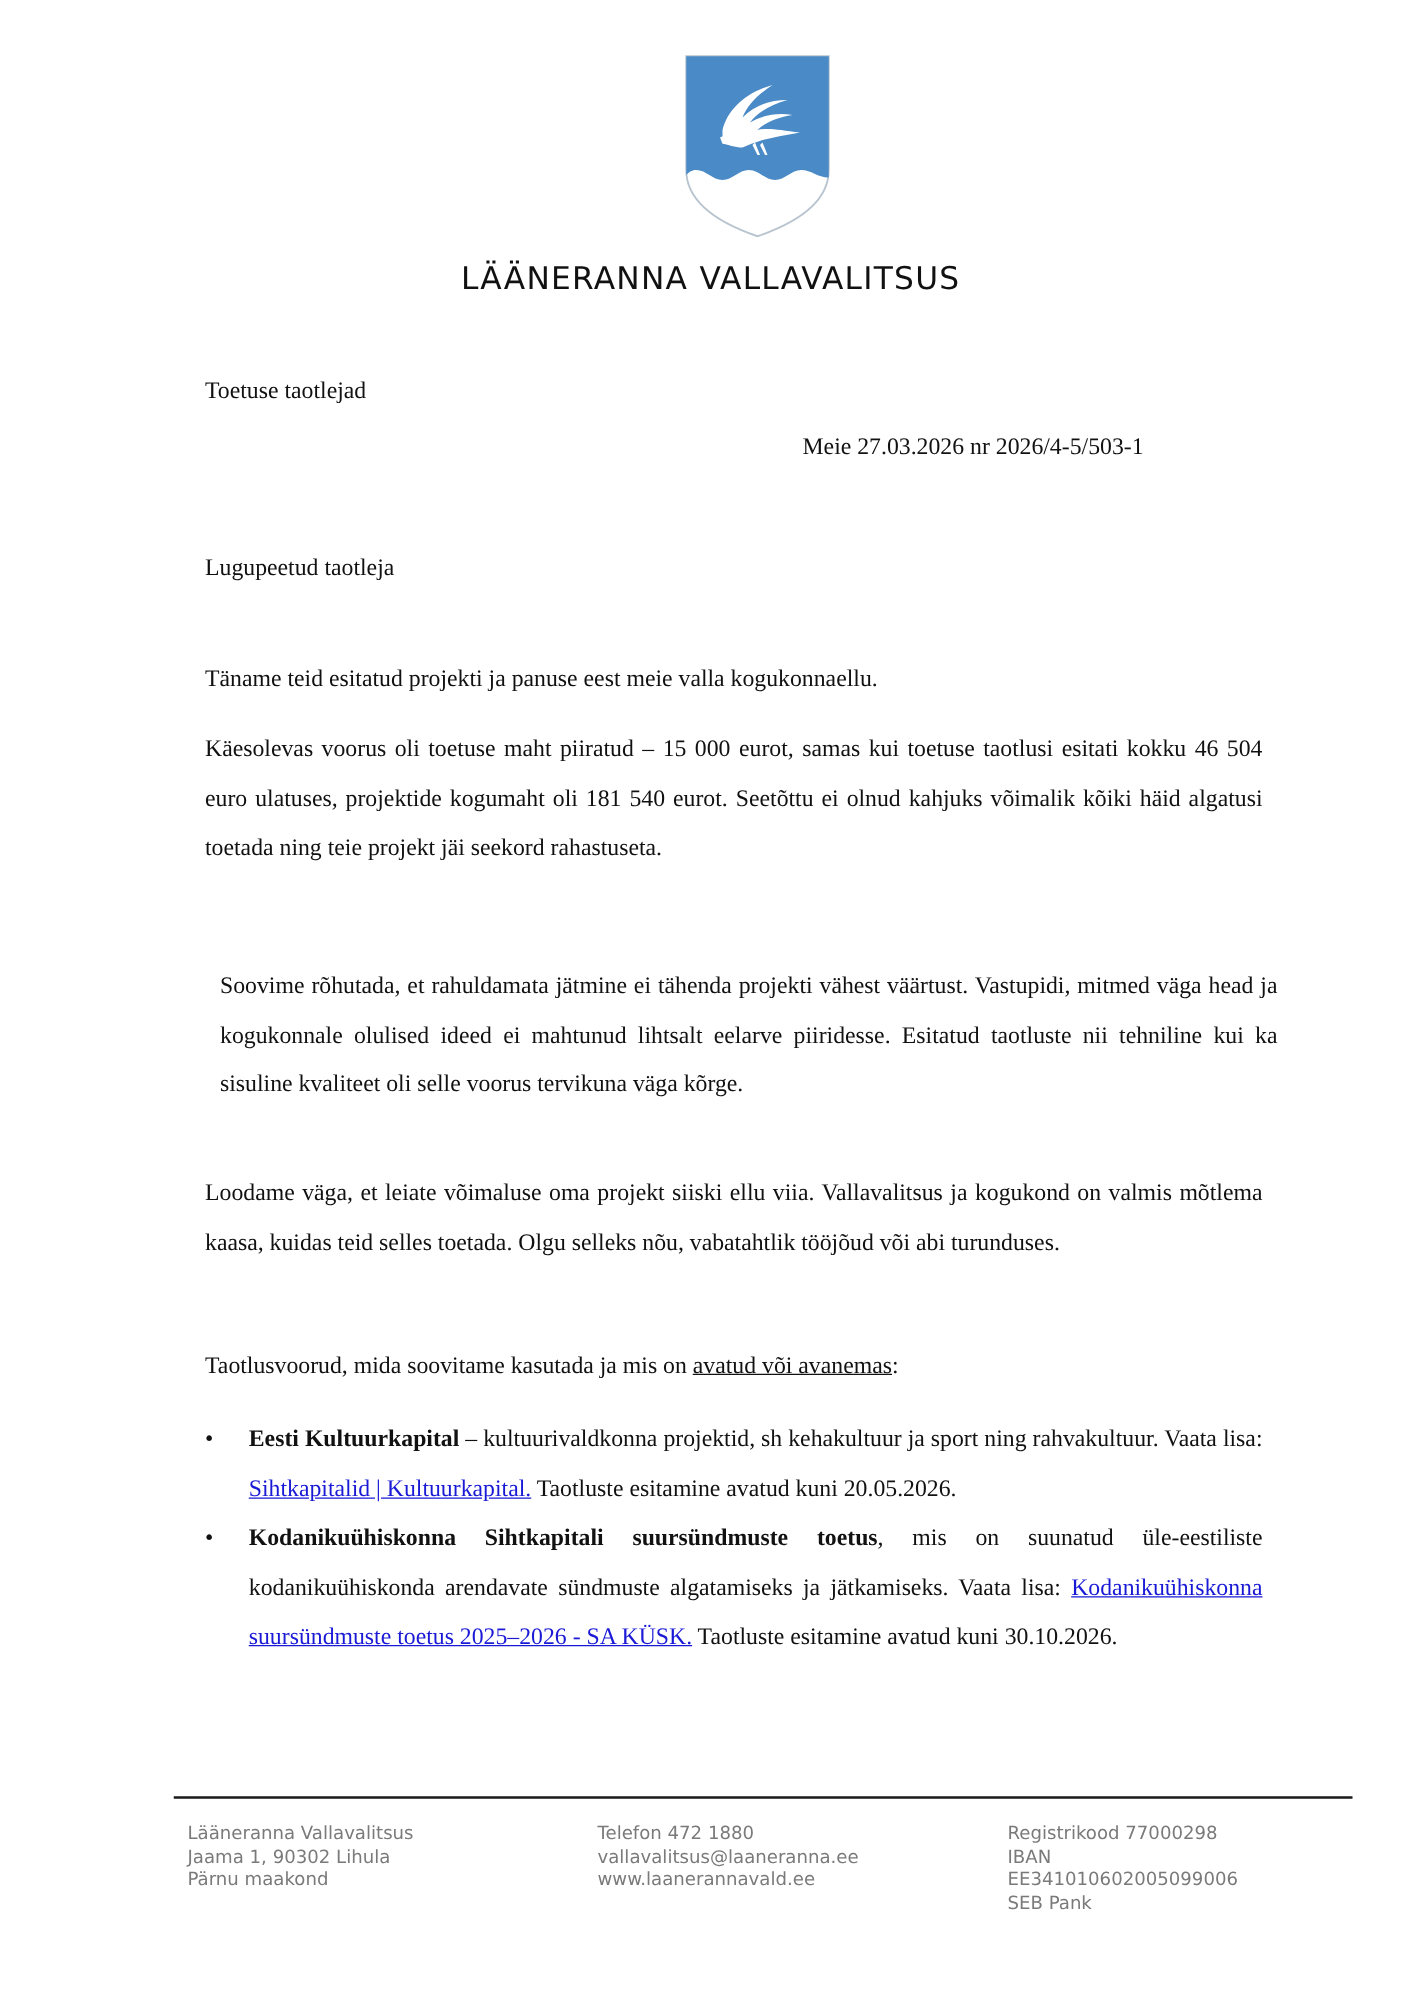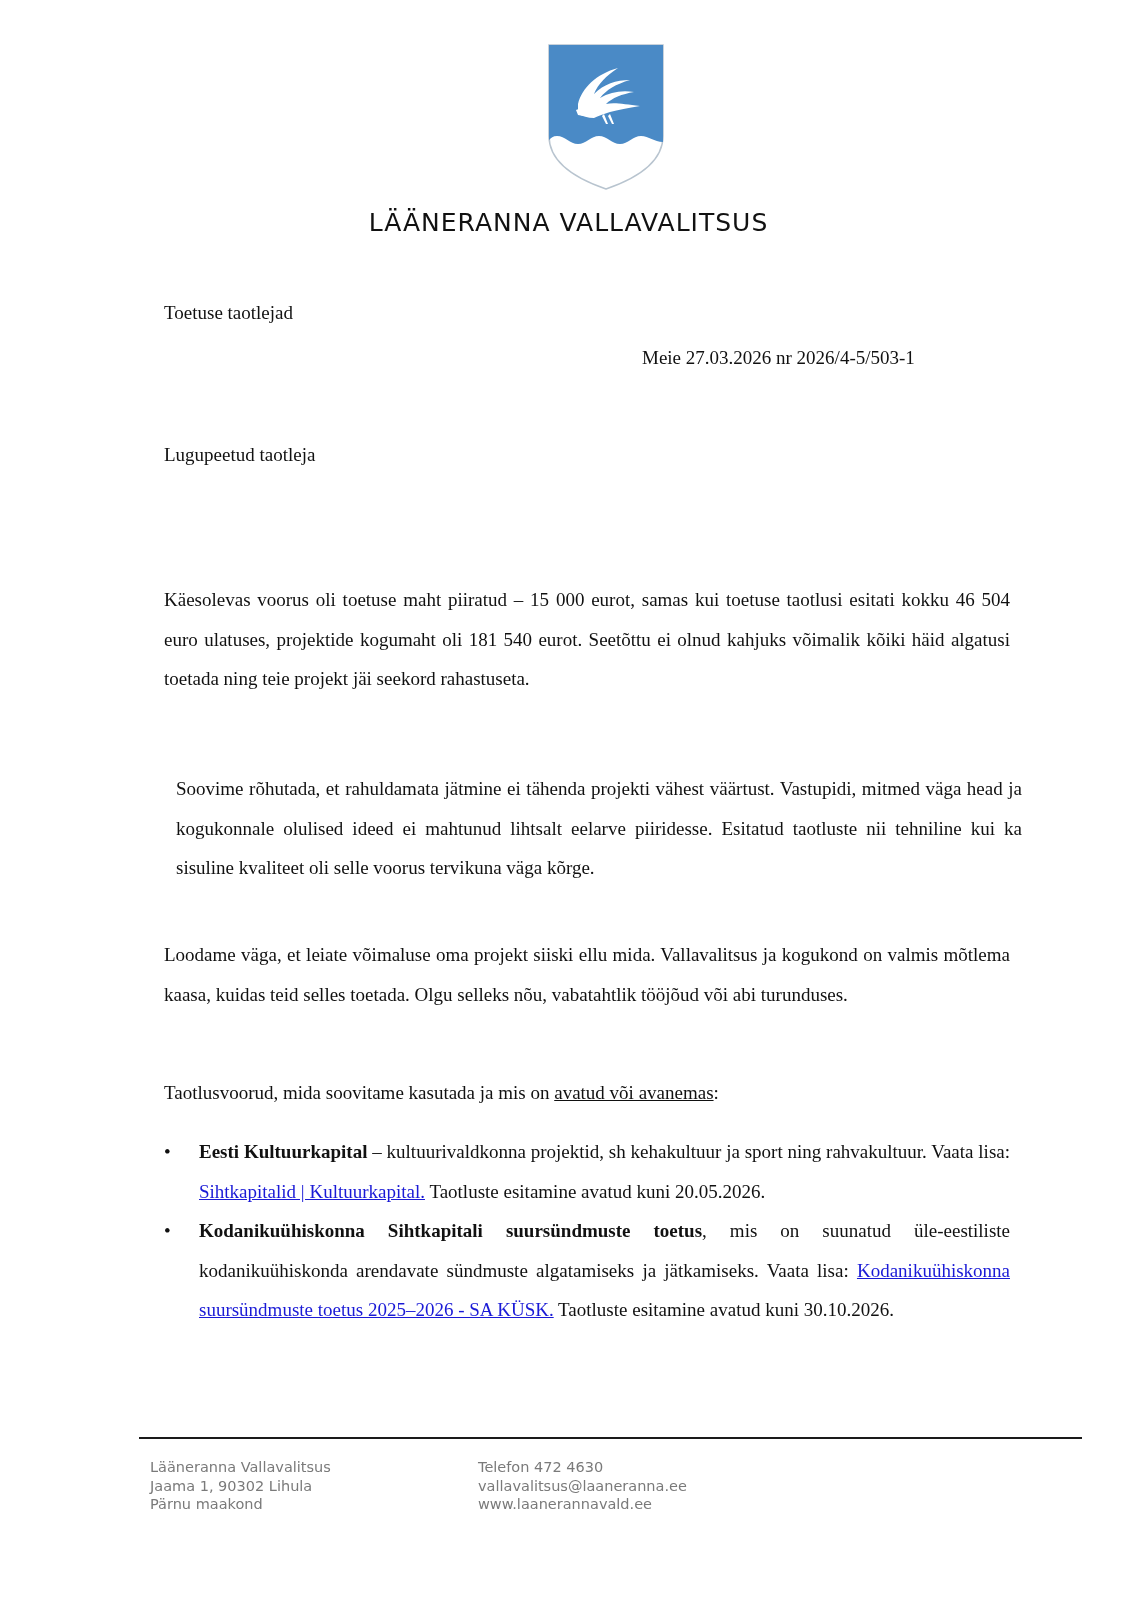--- a/index.html
+++ b/index.html
@@ -47,23 +47,24 @@
       <path d="M62 70 L66 80 L64 80 L60 72 Z"></path>
     </g>
   </svg>
 
   <div class="org-title">LÄÄNERANNA VALLAVALITSUS</div>
 
   <div class="serif addressee">Toetuse taotlejad</div>
   <div class="serif ref">Meie 27.03.2026 nr 2026/4-5/503-1</div>
   <div class="serif salutation">Lugupeetud taotleja</div>
 
+  <p class="serif para p1" style="margin:0">Täname teid esitatud projekti ja panuse eest meie valla kogukonnaellu.</p>
   <p class="serif para p2" style="margin:0">Käesolevas voorus oli toetuse maht piiratud – 15 000 eurot, samas kui toetuse taotlusi esitati kokku 46 504 euro ulatuses, projektide kogumaht oli 181 540 eurot. Seetõttu ei olnud kahjuks võimalik kõiki häid algatusi toetada ning teie projekt jäi seekord rahastuseta.</p>
   <p class="serif para p3" style="margin:12px">Soovime rõhutada, et rahuldamata jätmine ei tähenda projekti vähest väärtust. Vastupidi, mitmed väga head ja kogukonnale olulised ideed ei mahtunud lihtsalt eelarve piiridesse. Esitatud taotluste nii tehniline kui ka sisuline kvaliteet oli selle voorus tervikuna väga kõrge.</p>
-  <p class="serif para p4" style="margin:0">Loodame väga, et leiate võimaluse oma projekt siiski ellu mida. Vallavalitsus ja kogukond on valmis mõtlema kaasa, kuidas teid selles toetada. Olgu selleks nõu, vabatahtlik tööjõud või abi turunduses.</p>
+  <p class="serif para p4" style="margin:0">Loodame väga, et leiate võimaluse oma projekt siiski ellu viia. Vallavalitsus ja kogukond on valmis mõtlema kaasa, kuidas teid selles toetada. Olgu selleks nõu, vabatahtlik tööjõud või abi turunduses.</p>
 
   <p class="serif para p5" style="margin:0"><span>Taotlusvoorud, mida soovitame kasutada ja mis on </span><span class="u">avatud või avanemas</span><span>:</span></p>
 
   <ul class="serif list">
     <li>
       <span class="bullet">•</span>
       <span class="bold">Eesti Kultuurkapital</span><span> – kultuurivaldkonna projektid, sh kehakultuur ja sport ning rahvakultuur. Vaata lisa: </span><a class="link" href="#">Sihtkapitalid | Kultuurkapital.</a><span> Taotluste esitamine avatud kuni 20.05.2026.</span>
     </li>
     <li>
       <span class="bullet">•</span>
@@ -72,17 +73,22 @@
   </ul>
 
   <div class="footer-rule"></div>
 
   <div class="footer-col fc1">
     <div>Lääneranna Vallavalitsus</div>
     <div>Jaama 1, 90302 Lihula</div>
     <div>Pärnu maakond</div>
   </div>
   <div class="footer-col fc2">
-    <div>Telefon 472 4630</div>
+    <div>Telefon 472 1880</div>
     <div>vallavalitsus@laaneranna.ee</div>
     <div>www.laanerannavald.ee</div>
+  </div>
+  <div class="footer-col fc3">
+    <div>Registrikood 77000298</div>
+    <div>IBAN EE341010602005099006</div>
+    <div>SEB Pank</div>
   </div>
 </div>
 
 </body></html>

